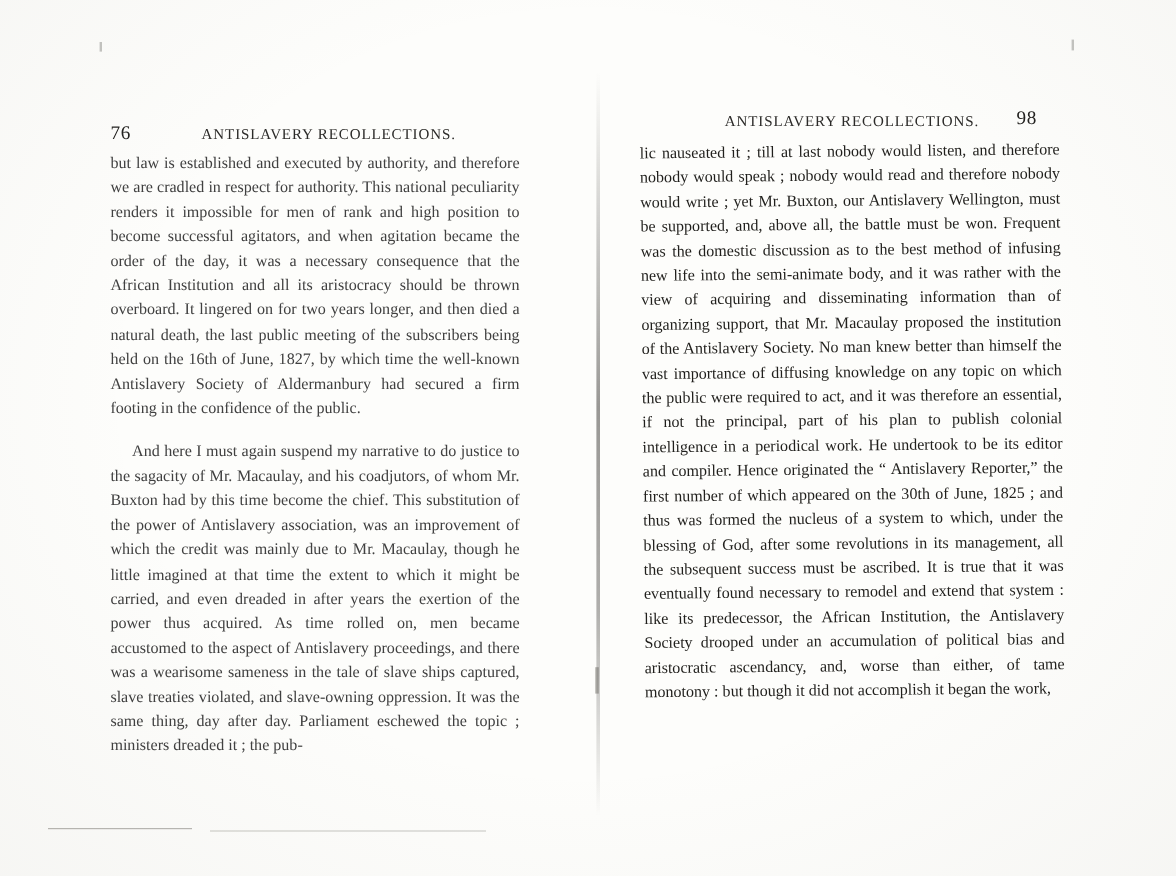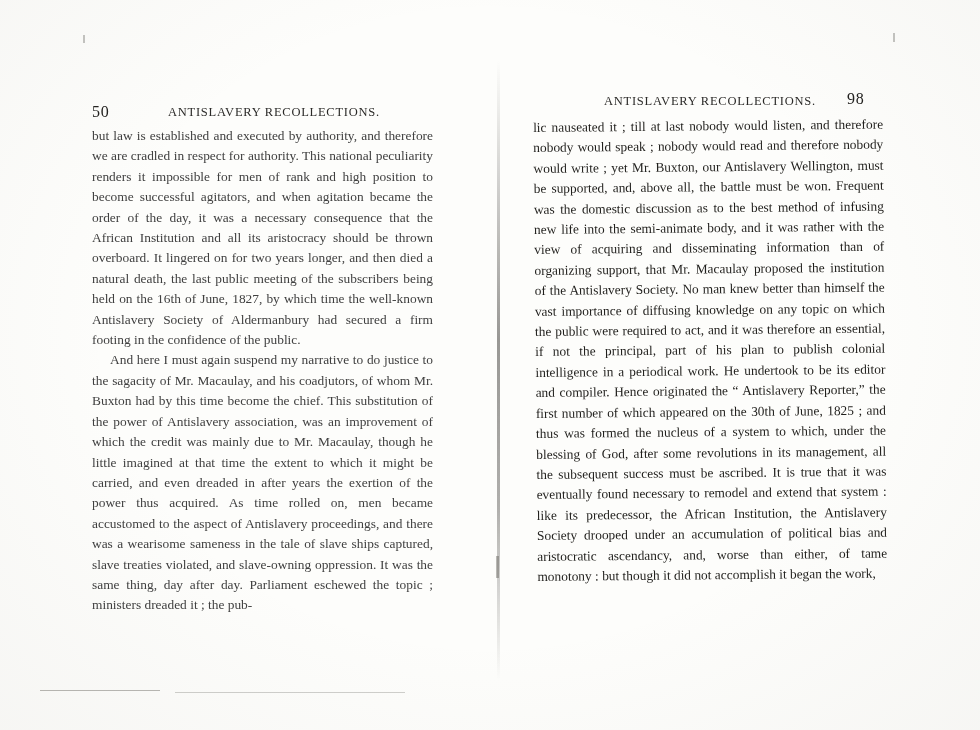--- a/index.html
+++ b/index.html
@@ -104,21 +104,21 @@
     position: absolute;
     font-size: 13.4px;
     line-height: 20.4px;
     color: #1f1e1c;
     text-align: justify;
     text-justify: inter-word;
     -webkit-hyphens: none;
     hyphens: none;
   }
   .col p { margin: 0; }
-  .col p + p { margin-top: 0px; }
+  .col p + p { margin-top: 16px; }
   .indent { text-indent: 1.35em; }
 
   .left-col {
     left: 92px; top: 126px;
     width: 341px;
   }
   .right-col {
     left: 36px; top: 118px;
     width: 350px;
     transform: rotate(-0.55deg);
@@ -136,21 +136,21 @@
 
   <div class="page-tone"></div>
   <div class="gutter"></div>
   <div class="edge-mark mark-tl"></div>
   <div class="edge-mark mark-tr"></div>
   <div class="mark-bottom-left"></div>
   <div class="mark-bottom-left2"></div>
   <div class="mark-mid-dot"></div>
 
   <div class="page page-left">
-    <div class="folio left-folio">50</div>
+    <div class="folio left-folio">76</div>
     <div class="running-head left-head">ANTISLAVERY RECOLLECTIONS.</div>
 
     <div class="col left-col">
       <p>but law is established and executed by authority, and therefore we are cradled in respect for authority. This national peculiarity renders it impossible for men of rank and high position to become successful agitators, and when agitation became the order of the day, it was a necessary consequence that the African Institution and all its aristocracy should be thrown overboard. It lingered on for two years longer, and then died a natural death, the last public meeting of the subscribers being held on the 16th of June, 1827, by which time the well-known Antislavery Society of Aldermanbury had secured a firm footing in the confidence of the public.</p>
       <p class="indent">And here I must again suspend my narrative to do justice to the sagacity of Mr. Macaulay, and his coadjutors, of whom Mr. Buxton had by this time become the chief. This substitution of the power of Antislavery association, was an improvement of which the credit was mainly due to Mr. Macaulay, though he little imagined at that time the extent to which it might be carried, and even dreaded in after years the exertion of the power thus acquired. As time rolled on, men became accustomed to the aspect of Antislavery proceedings, and there was a wearisome sameness in the tale of slave ships captured, slave treaties violated, and slave-owning oppression. It was the same thing, day after day. Parliament eschewed the topic ; ministers dreaded it ; the pub-</p>
     </div>
   </div>
 
   <div class="page page-right">
     <div class="running-head right-head">ANTISLAVERY RECOLLECTIONS.</div>

